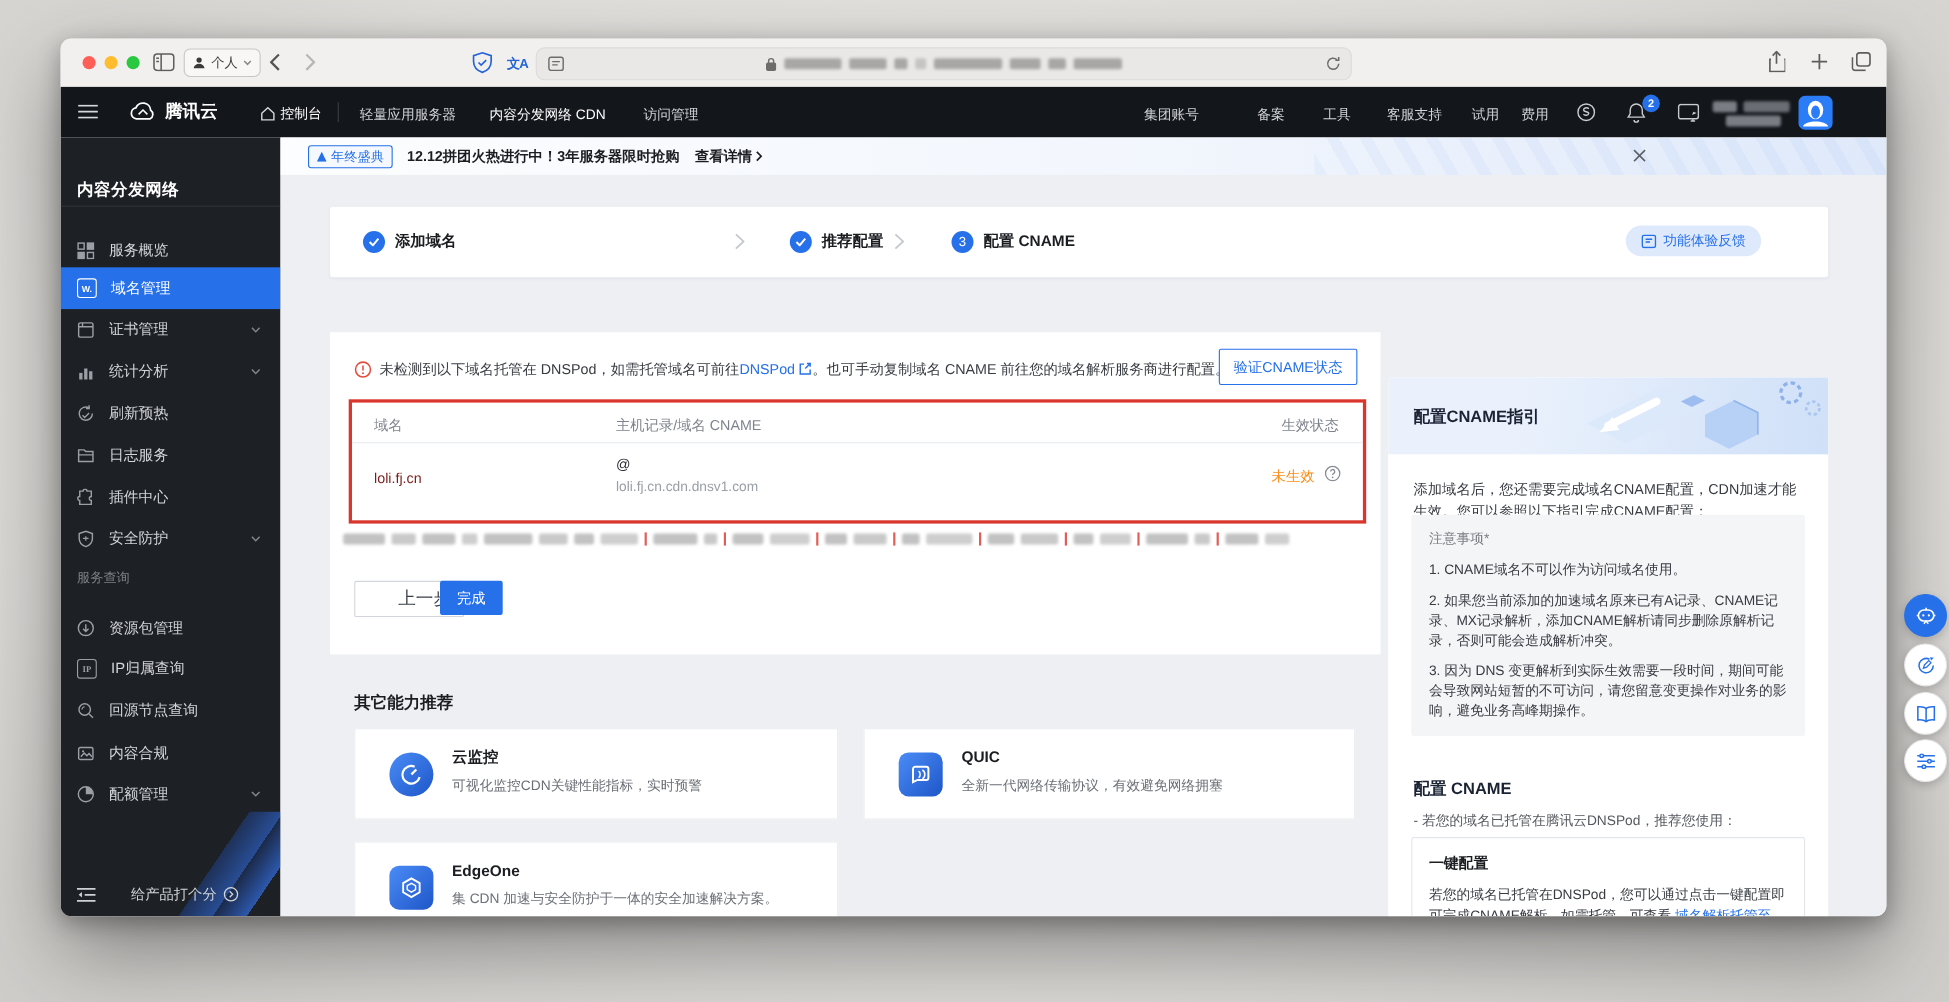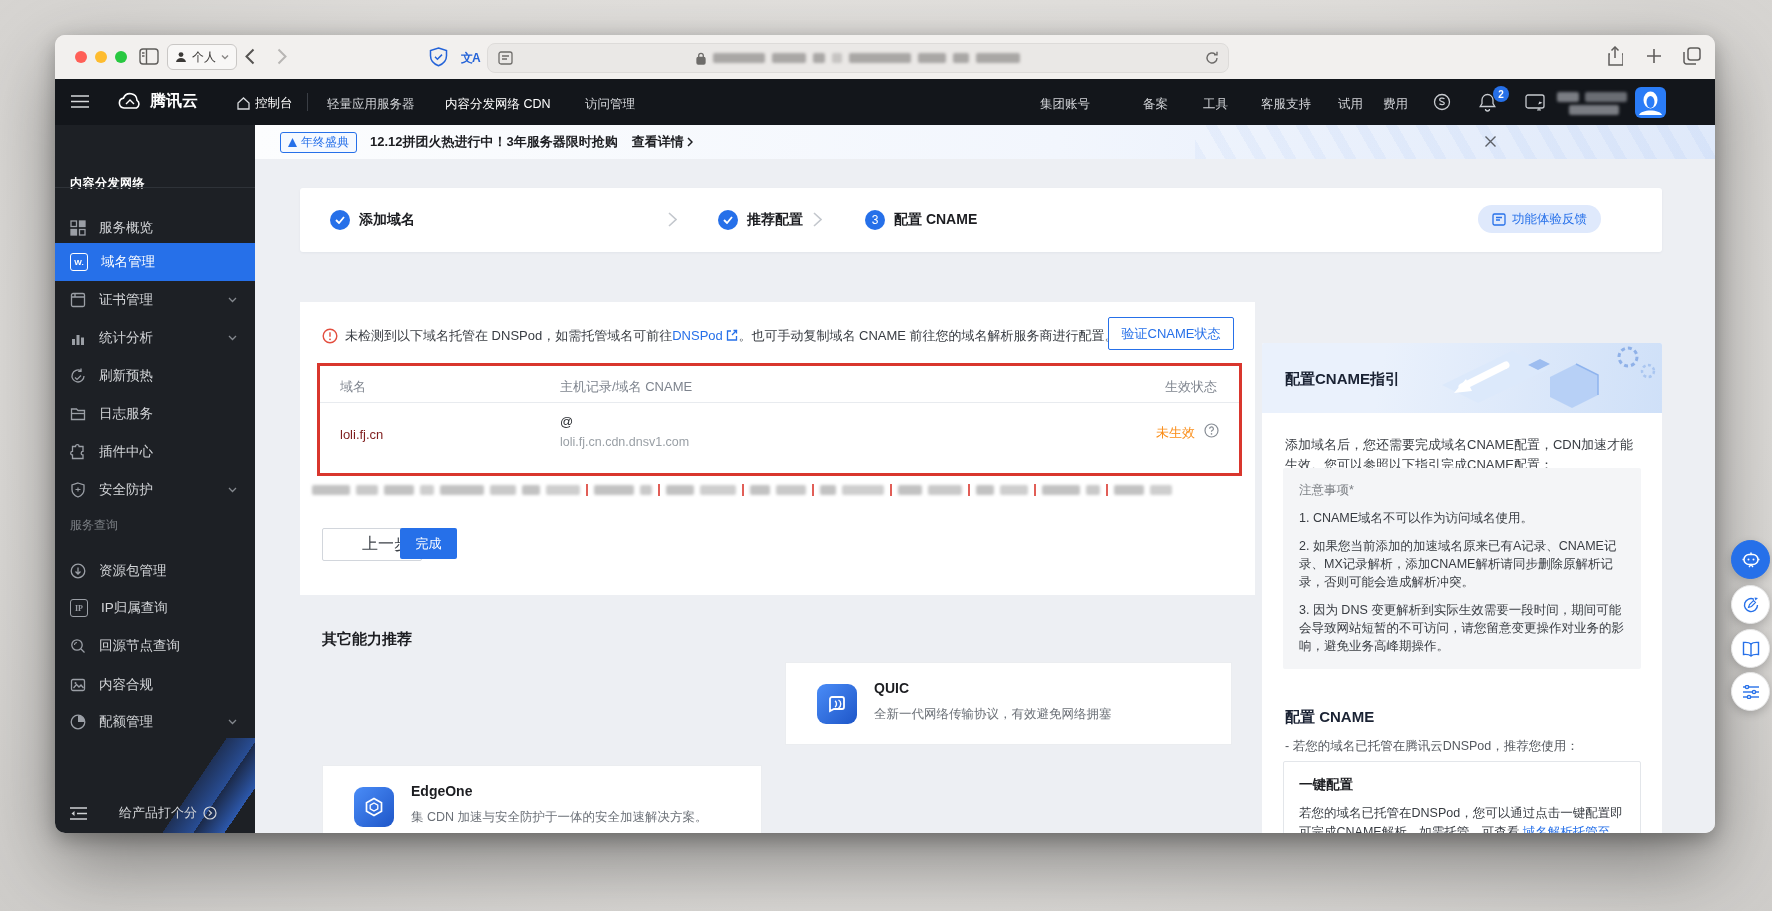--- a/index.html
+++ b/index.html
@@ -34,21 +34,21 @@
     left:645px;top:53px;width:370px;height:30px;border-radius:15px;background:rgba(255,255,255,.07);
     border:1px solid #32363d;display:flex;align-items:center;gap:8px;padding:0 10px;box-sizing:border-box;
   }
   .kbd{border:1px solid #4a4e55;border-radius:3px;color:#8b9097;font-size:10.5px;padding:1px 5px;white-space:nowrap;}
   .badge2{
     left:14px;top:-7px;width:16px;height:16px;border-radius:50%;background:#2670e9;color:#fff;
     font-size:10px;display:flex;align-items:center;justify-content:center;font-weight:bold;
   }
   
   #sidebar{left:0;top:90px;width:200px;height:708px;background:#1d2025;overflow:hidden;}
-  .side-title{left:15px;top:50px;font-size:12px;font-weight:bold;color:#fff;letter-spacing:.5px;}
+  .side-title{left:15px;top:38px;font-size:15px;font-weight:bold;color:#fff;letter-spacing:.5px;}
   .side-div{left:0;top:62px;width:200px;height:1px;background:#2e3238;}
   .side-item{
     left:0;width:200px;height:38px;display:flex;align-items:center;gap:13px;
     padding-left:15px;box-sizing:border-box;color:#d3d5d8;font-size:13.5px;cursor:pointer;
   }
   .side-item .sicon{width:16px;height:16px;color:#9b9fa6;flex:none;}
   .side-item.active{background:#2670e9;color:#fff;}
   .side-item.active .sicon{color:#fff;}
   .side-sec{left:15px;font-size:12px;color:#7d8186;}
   .chev{position:absolute;right:18px;color:#84888e;}
@@ -602,20 +602,30 @@
         <div class="abs btn-weak" style="left:22px;top:226px;width:70px;height:31px;border-radius:2px;">
             <span>上一步</span>
           </div>
         <div class="abs btn-primary" style="left:100px;top:226px;width:57px;height:31px;border-radius:2px;">
             <span>完成</span>
           </div>
       </div>
 
       <div class="abs" style="left:67px;top:505px;font-size:15px;font-weight:bold;color:#1c1d21;">其它能力推荐</div>
 
+      <div class="abs card" style="left:67px;top:537px;width:440px;height:83px;">
+        <span class="cicon abs" style="left:31px;top:21px;">
+          <svg class="ic" width="22" height="22" viewBox="0 0 22 22" fill="none" stroke="#fff" stroke-width="2">
+              <path d="M18.5 13.5A8 8 0 1 1 14 4"></path>
+              <path d="M11 11l4.5-4.5"></path>
+            </svg>
+        </span>
+        <span class="abs card-title" style="left:88px;top:17px;">云监控</span>
+        <span class="abs card-desc" style="left:88px;top:43px;">可视化监控CDN关键性能指标，实时预警</span>
+      </div>
 
       <div class="abs card" style="left:530px;top:537px;width:447px;height:83px;">
         <span class="cicon sq abs" style="left:31px;top:21px;">
           <svg class="ic" width="20" height="20" viewBox="0 0 20 20" fill="none" stroke="#fff" stroke-width="1.8">
               <path d="M3 17V5a2 2 0 0 1 2-2h10a2 2 0 0 1 2 2v8a2 2 0 0 1-2 2H7z"></path>
               <path d="M8 7c2 1 2 5 0 6M11.5 6c3 1.6 3 6.4 0 8" stroke-width="1.4"></path>
             </svg>
         </span>
         <span class="abs card-title" style="left:88px;top:17px;">QUIC</span>
         <span class="abs card-desc" style="left:88px;top:43px;">全新一代网络传输协议，有效避免网络拥塞</span>

